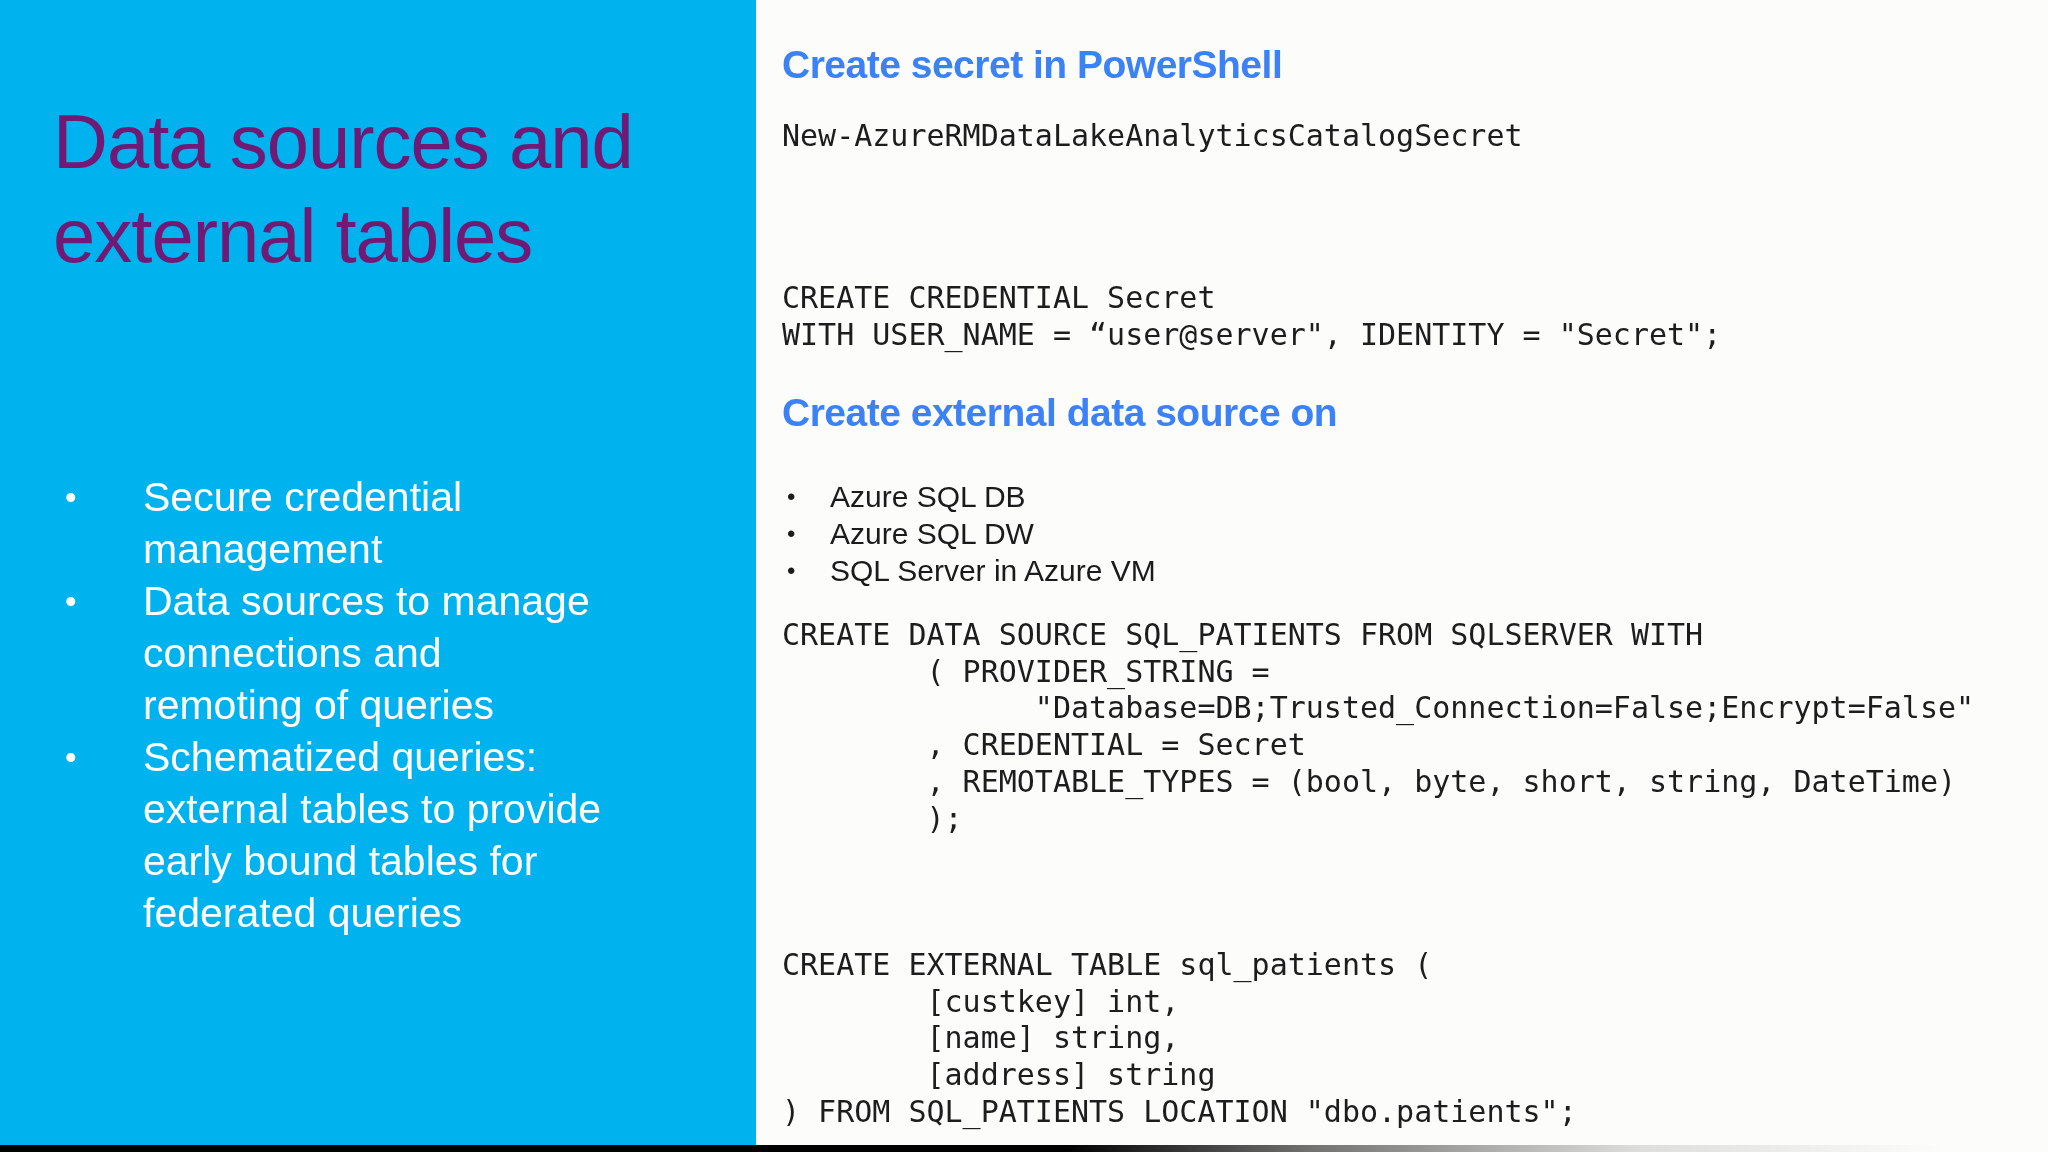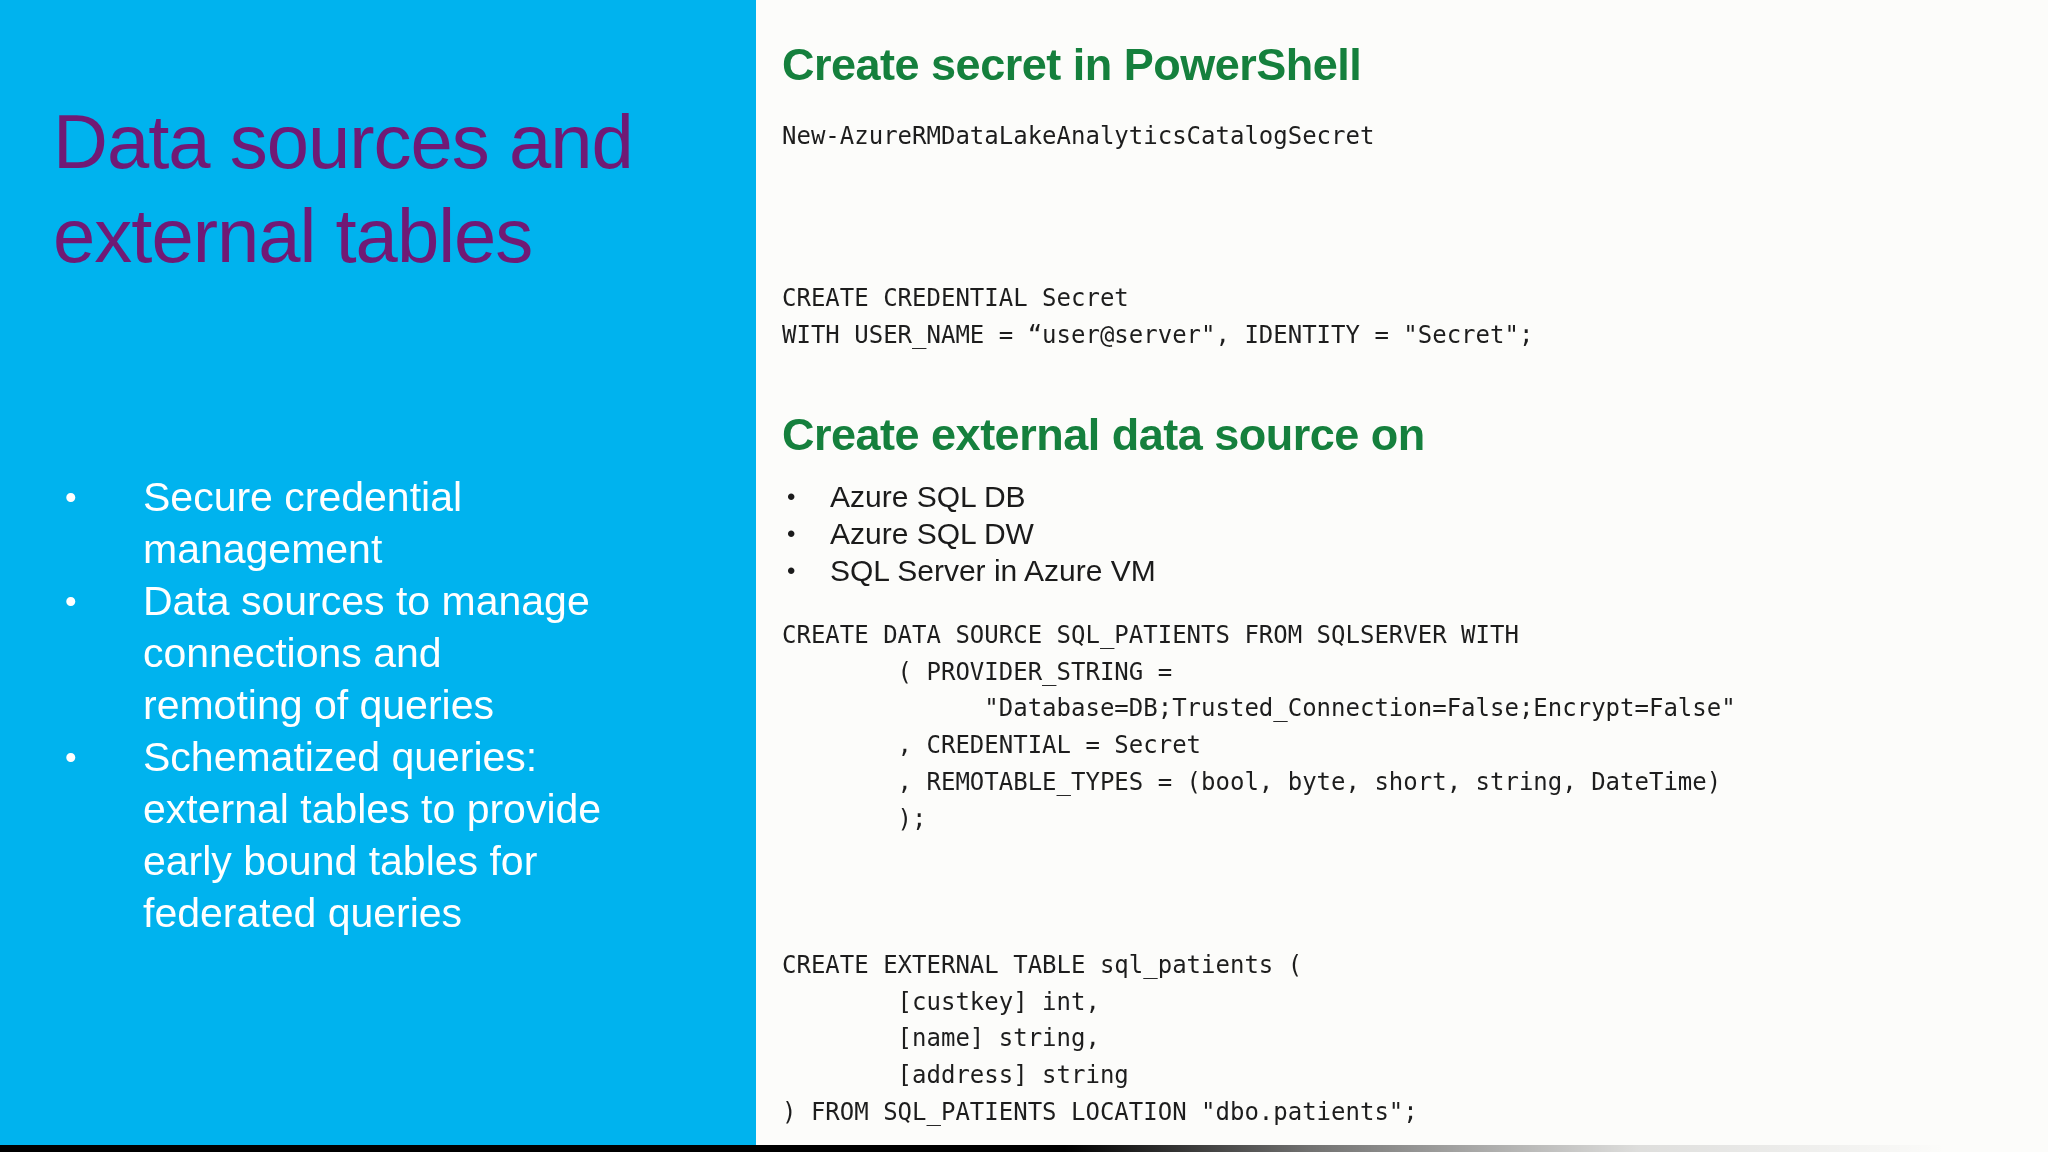--- a/index.html
+++ b/index.html
@@ -32,33 +32,33 @@
     font-size:33px;line-height:52px;
   }
   .li-text{white-space:pre-line;}
 
   
   .content-panel{
     position:absolute;left:756px;top:0;width:1292px;height:1152px;
   }
   .content-panel > *{position:absolute;left:26px;margin:0;}
   .sec-heading{
-    font-size:45px;line-height:54px;font-weight:700;
-    letter-spacing:-0.5px;color:#15803d;
+    font-size:39px;line-height:54px;font-weight:700;
+    letter-spacing:-0.5px;color:#3b82f6;
   }
   .code{
     font-family:"DejaVu Sans Mono", monospace;
-    font-size:24px;line-height:36.7px;
+    font-size:30px;line-height:36.7px;
     color:#1d1d1d;white-space:pre;
   }
   .pos-h1{top:38px;}
   .pos-code1{top:118px;}
   .pos-h2{top:196px;}
   .pos-code2{top:280px;}
-  .pos-h3{top:408px;text-align:center;}
+  .pos-h3{top:386px;text-align:center;}
   .pos-rbullets{top:478px;}
   .pos-code3{top:617px;}
   .pos-h4{top:875px;}
   .pos-code4{top:947px;}
 
   .rp-bullets{
     left:74px;padding:0;list-style:none;
     font-size:30px;line-height:37px;color:#1b1b1b;
   }
   .rp-bullets li{position:relative;margin:0;padding:0;}

